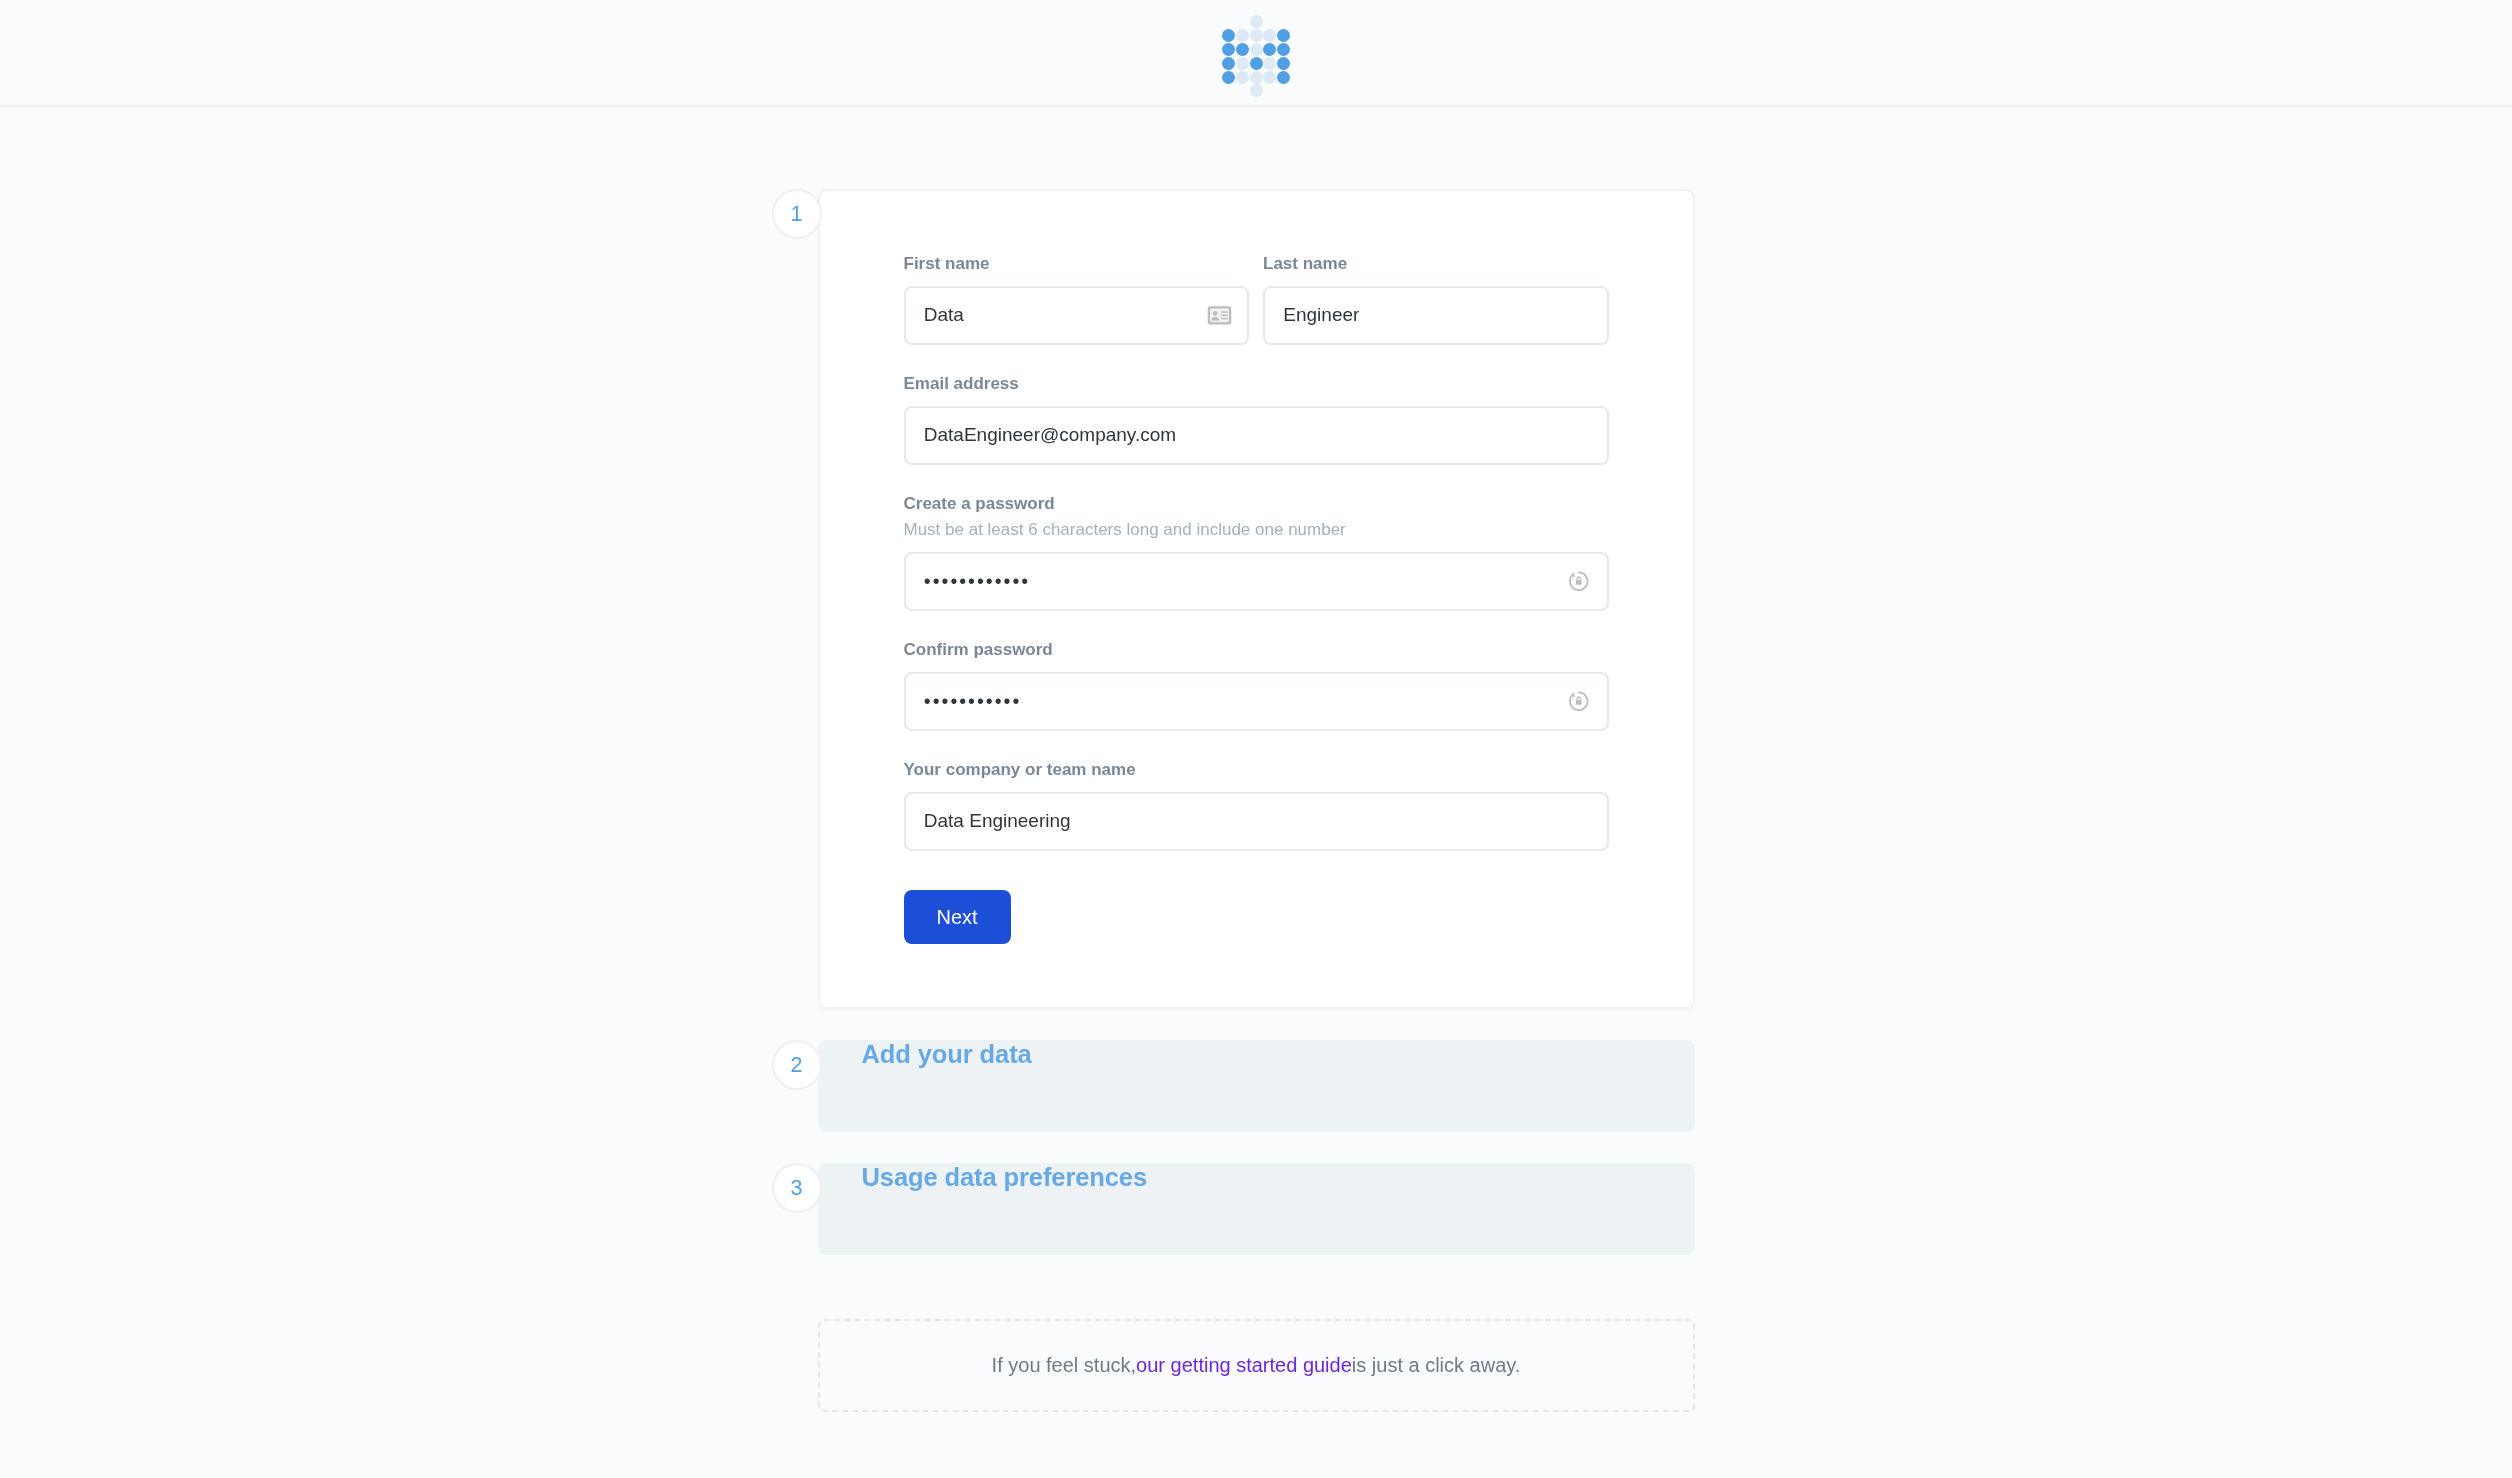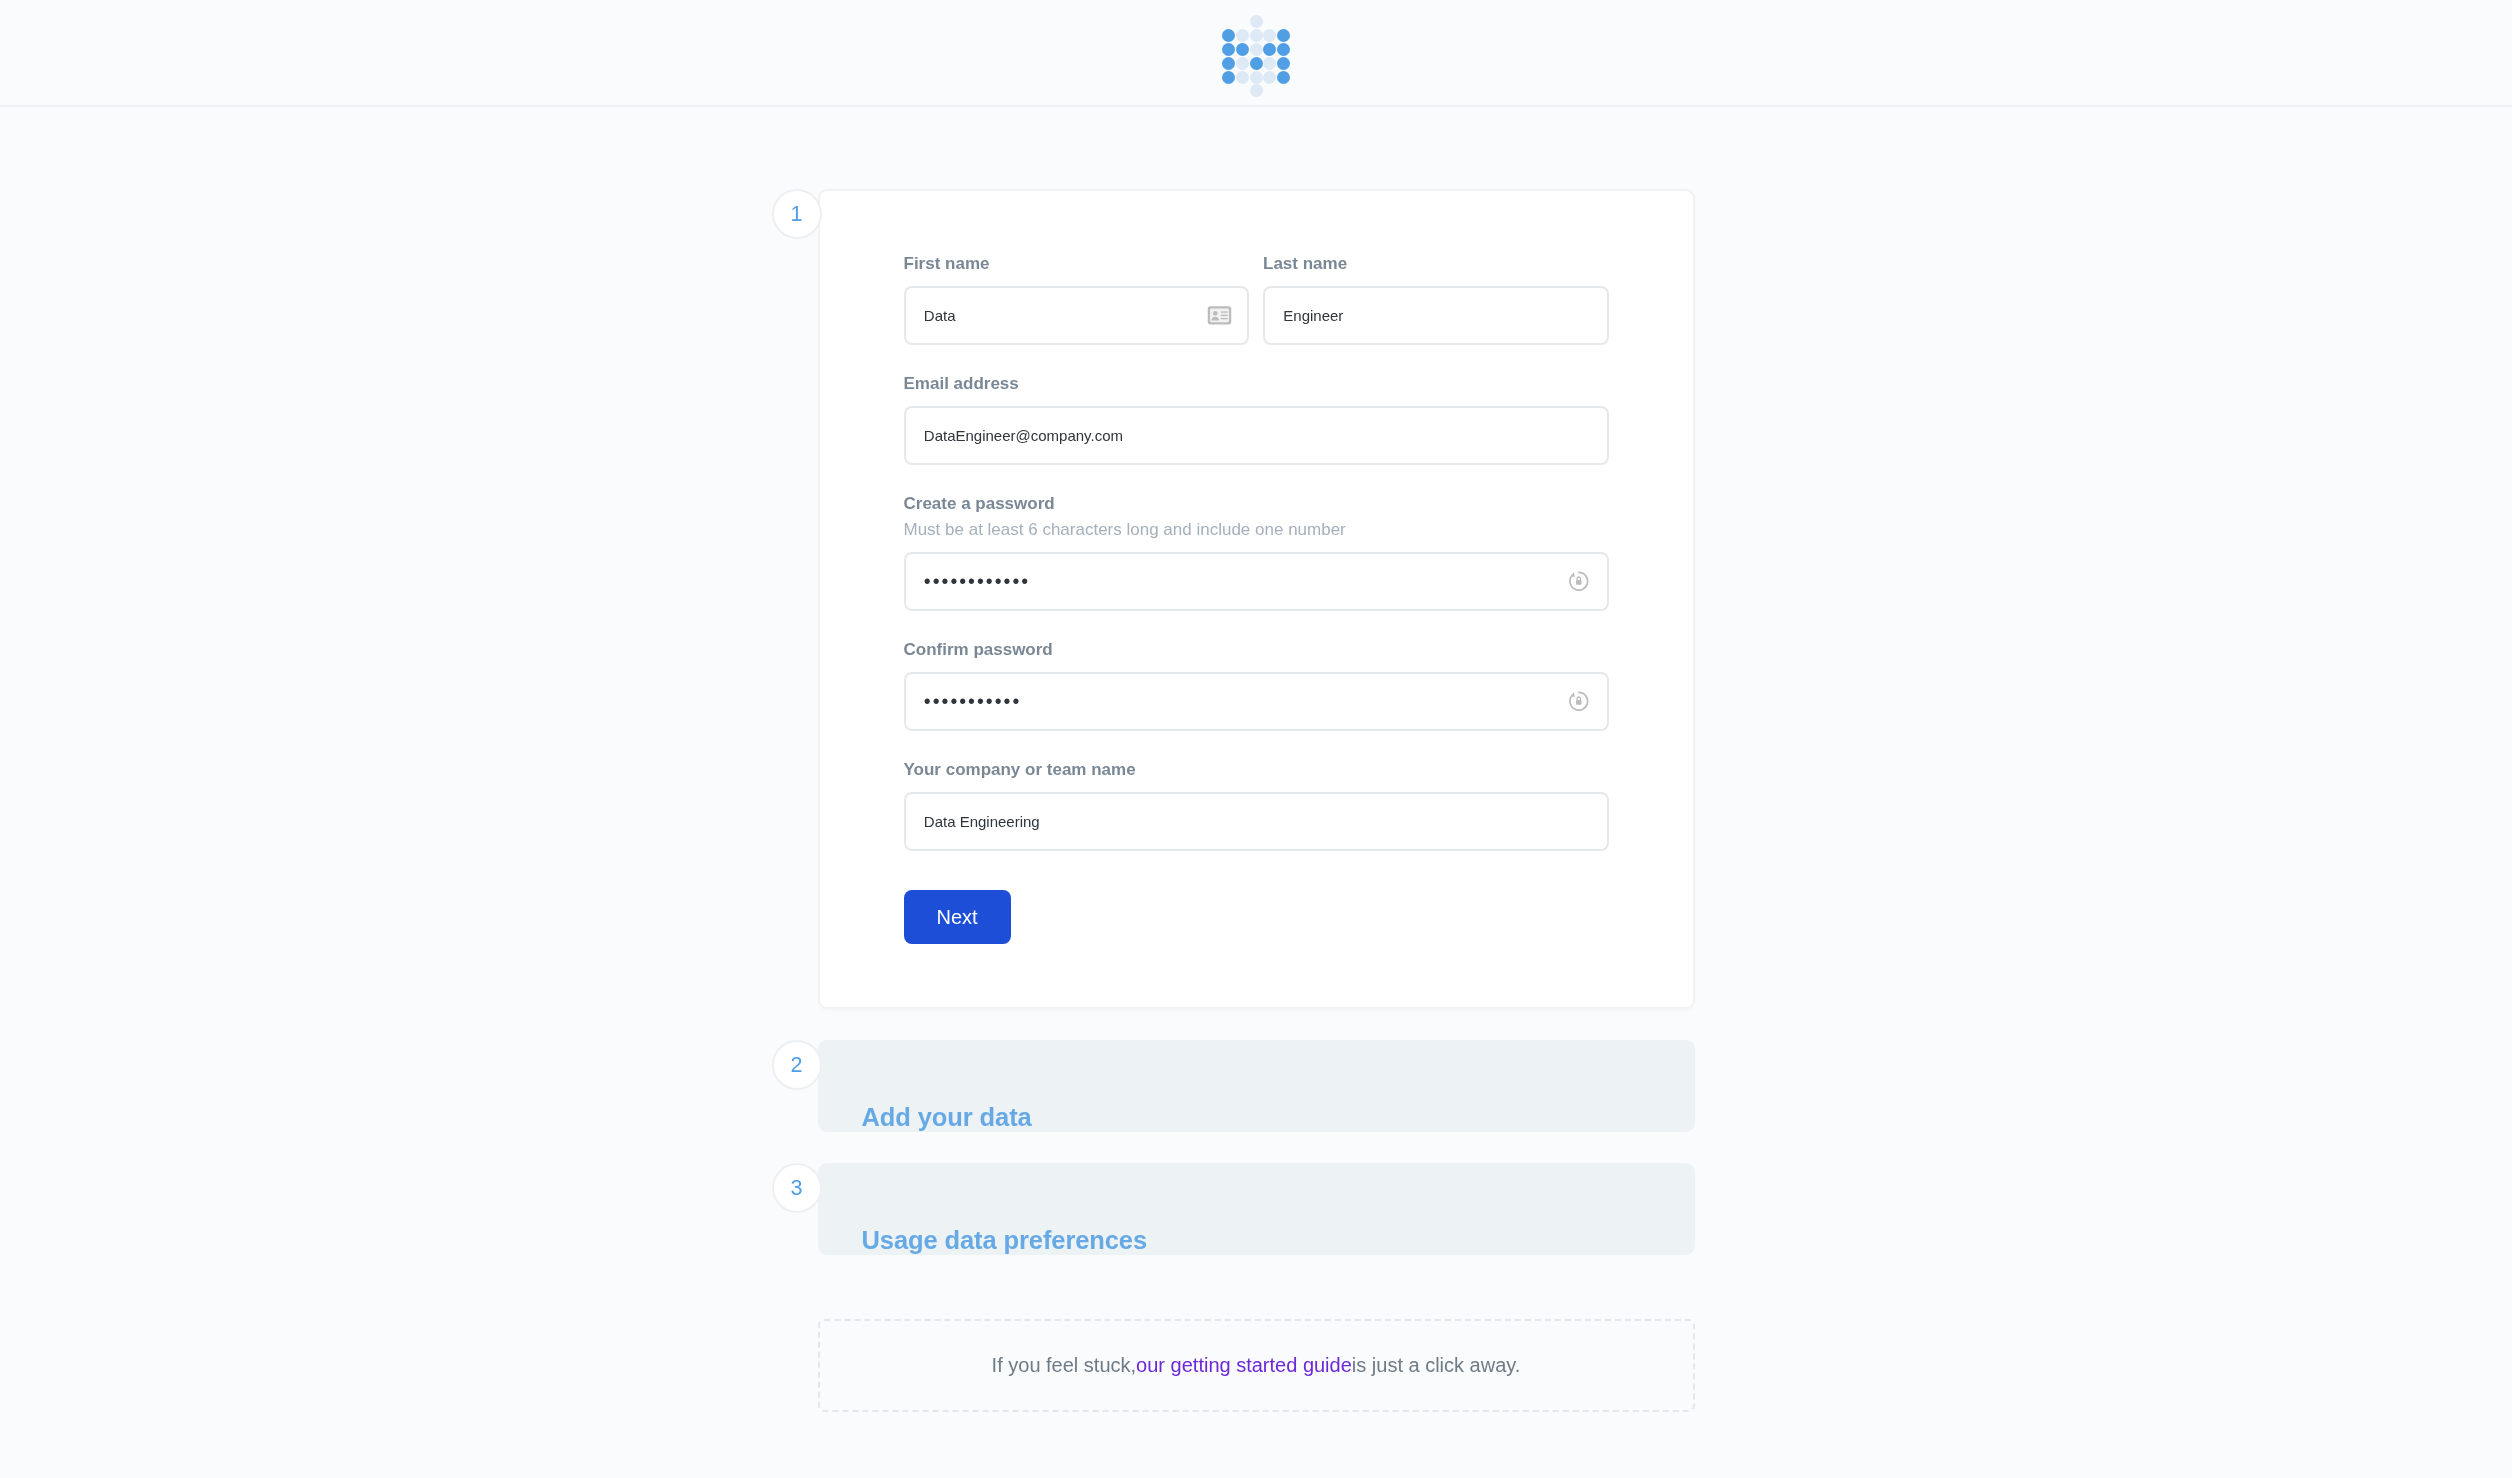--- a/index.html
+++ b/index.html
@@ -116,21 +116,21 @@
     position: relative;
     display: block;
   }
   .text-input {
     width: 100%;
     height: 59px;
     border: 2px solid #E6E9EC;
     border-radius: 7.9px;
     background: #FFFFFF;
     font-family: "Liberation Sans", sans-serif;
-    font-size: 15px;
+    font-size: 19px;
     color: #2E353B;
     padding: 0 51px 0 18.3px;
     outline: none;
   }
   .text-input::placeholder { color: #B8C2CC; }
 
   .pw-dots {
     display: flex;
     align-items: center;
     height: 59px;
@@ -171,21 +171,21 @@
     cursor: pointer;
     line-height: 1;
   }
 
   
   .card-collapsed {
     background: #EDF2F5;
     border-radius: 9.2px;
     height: 92px;
     display: flex;
-    align-items: flex-end;
+    align-items: flex-start;
     padding-left: 44px;
   }
   .collapsed-title {
     font-size: 25.5px;
     font-weight: bold;
     color: #66A9E5;
     letter-spacing: -0.1px;
   }
 
   

